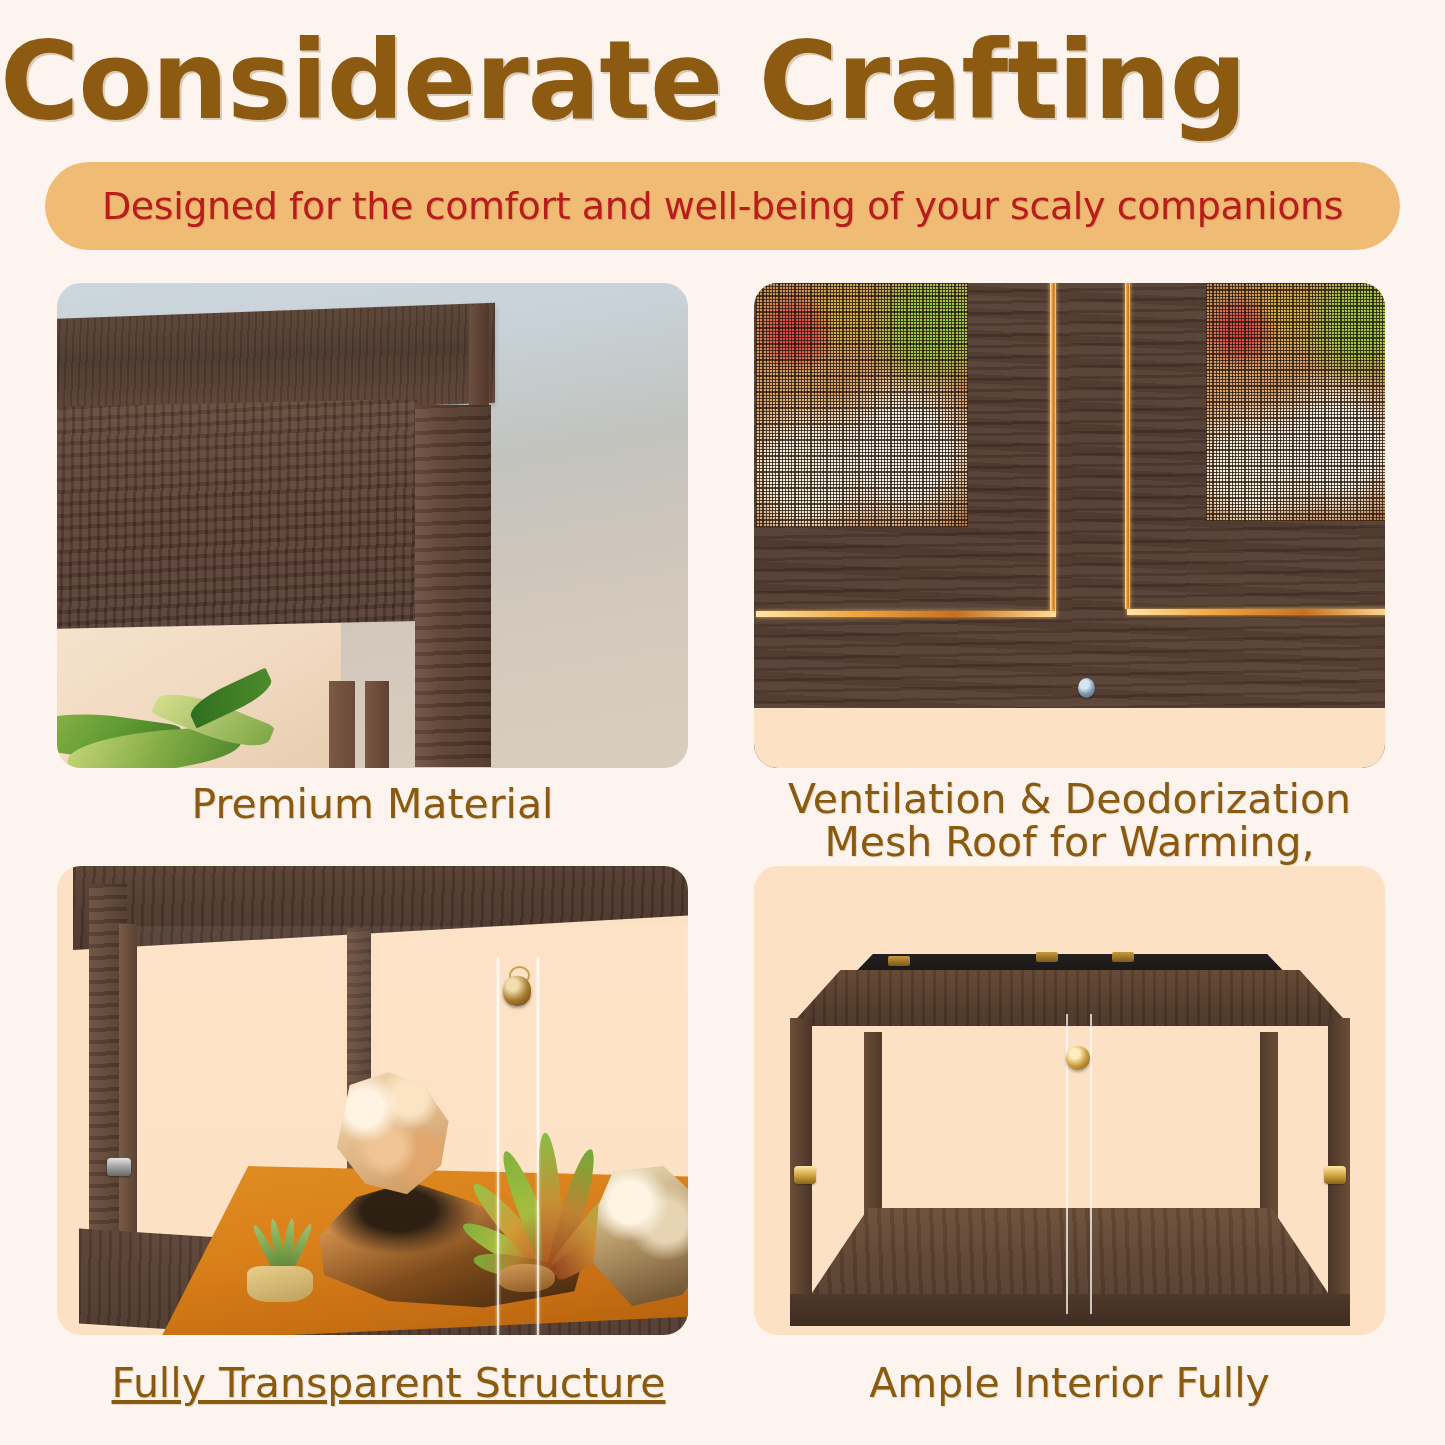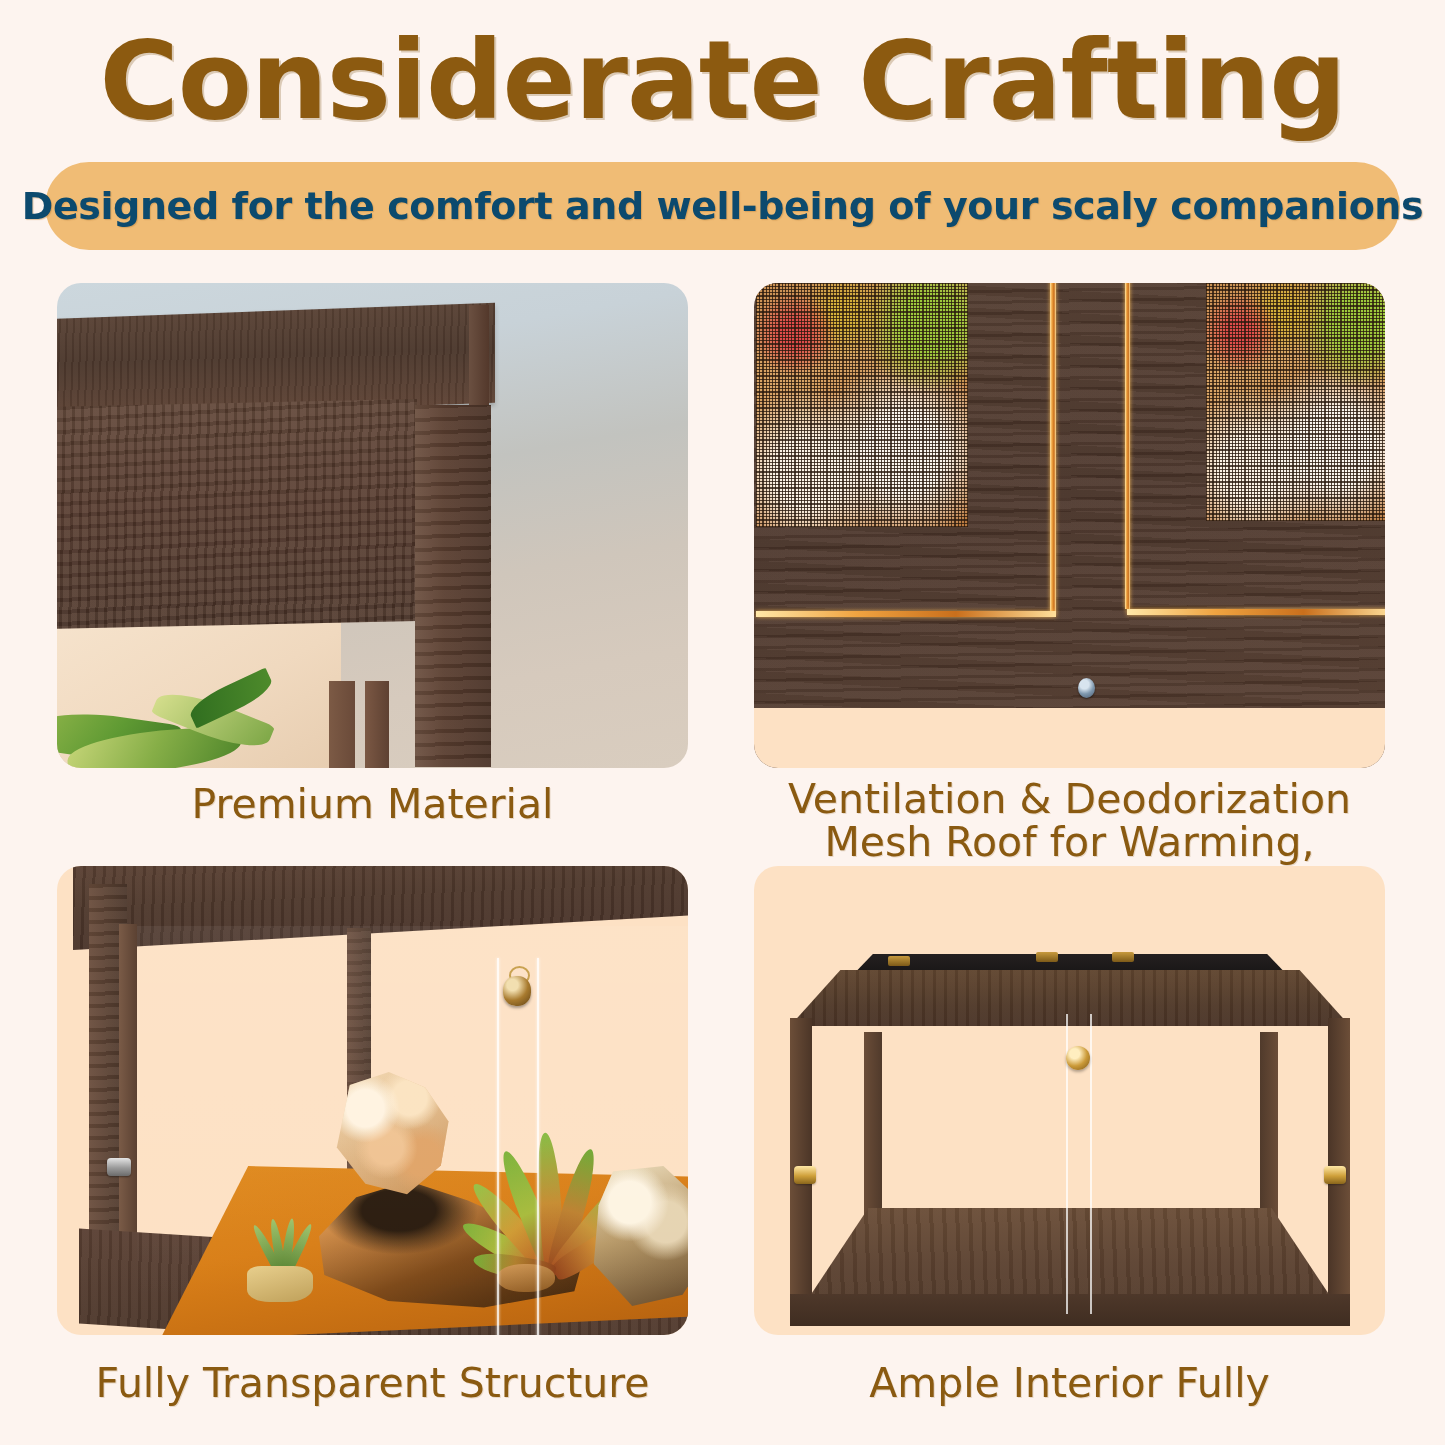--- a/index.html
+++ b/index.html
@@ -14,21 +14,20 @@
     overflow: hidden;
     position: relative;
   }
 
   
   .header-title {
     position: absolute;
     left: 0;
     top: 22px;
     width: 1445px;
-    text-align: center;
     font-family: "DejaVu Sans", sans-serif;
     font-size: 108px;
     font-weight: bold;
     letter-spacing: -1px;
     color: #8C5A10;
     text-shadow: 2px 2px 0 rgba(120,75,10,0.25);
     white-space: nowrap;
     line-height: 1.1;
   }
 
@@ -40,22 +39,22 @@
     height: 88px;
     border-radius: 44px;
     background: #F0BC75;
     display: flex;
     align-items: center;
     justify-content: center;
   }
   .subtitle-text {
     font-family: "DejaVu Sans", sans-serif;
     font-size: 38px;
-    font-weight: bold;
-    color: #0c4a6e;
+    font-weight: normal;
+    color: #b91c1c;
     letter-spacing: -0.4px;
     white-space: nowrap;
     text-shadow: 1px 1px 1px rgba(190,130,60,0.45);
   }
 
   
   .panel {
     position: absolute;
     border-radius: 24px;
     overflow: hidden;
@@ -70,21 +69,21 @@
     text-align: center;
     font-family: "DejaVu Sans", sans-serif;
     font-size: 41px;
     font-weight: 500;
     color: #8A5A11;
     line-height: 1.06;
     text-shadow: 1px 1px 0 rgba(140,90,20,0.18);
   }
   .cap-tl { left: 57px;  top: 783px;  width: 631px; }
   .cap-tr { left: 744px; top: 778px;  width: 651px; }
-  .cap-bl { left: 47px;  top: 1362px; width: 651px; }
+  .cap-bl { left: 63px;  top: 1362px; width: 651px; text-decoration: underline; }
   .cap-br { left: 754px; top: 1362px; width: 631px; }
 
   
   .p1-bg {
     position: absolute; inset: 0;
     background:
       linear-gradient(170deg,
         #ccd7dd 0%,
         #c8d2d8 20%,
         #c2c3bf 42%,

